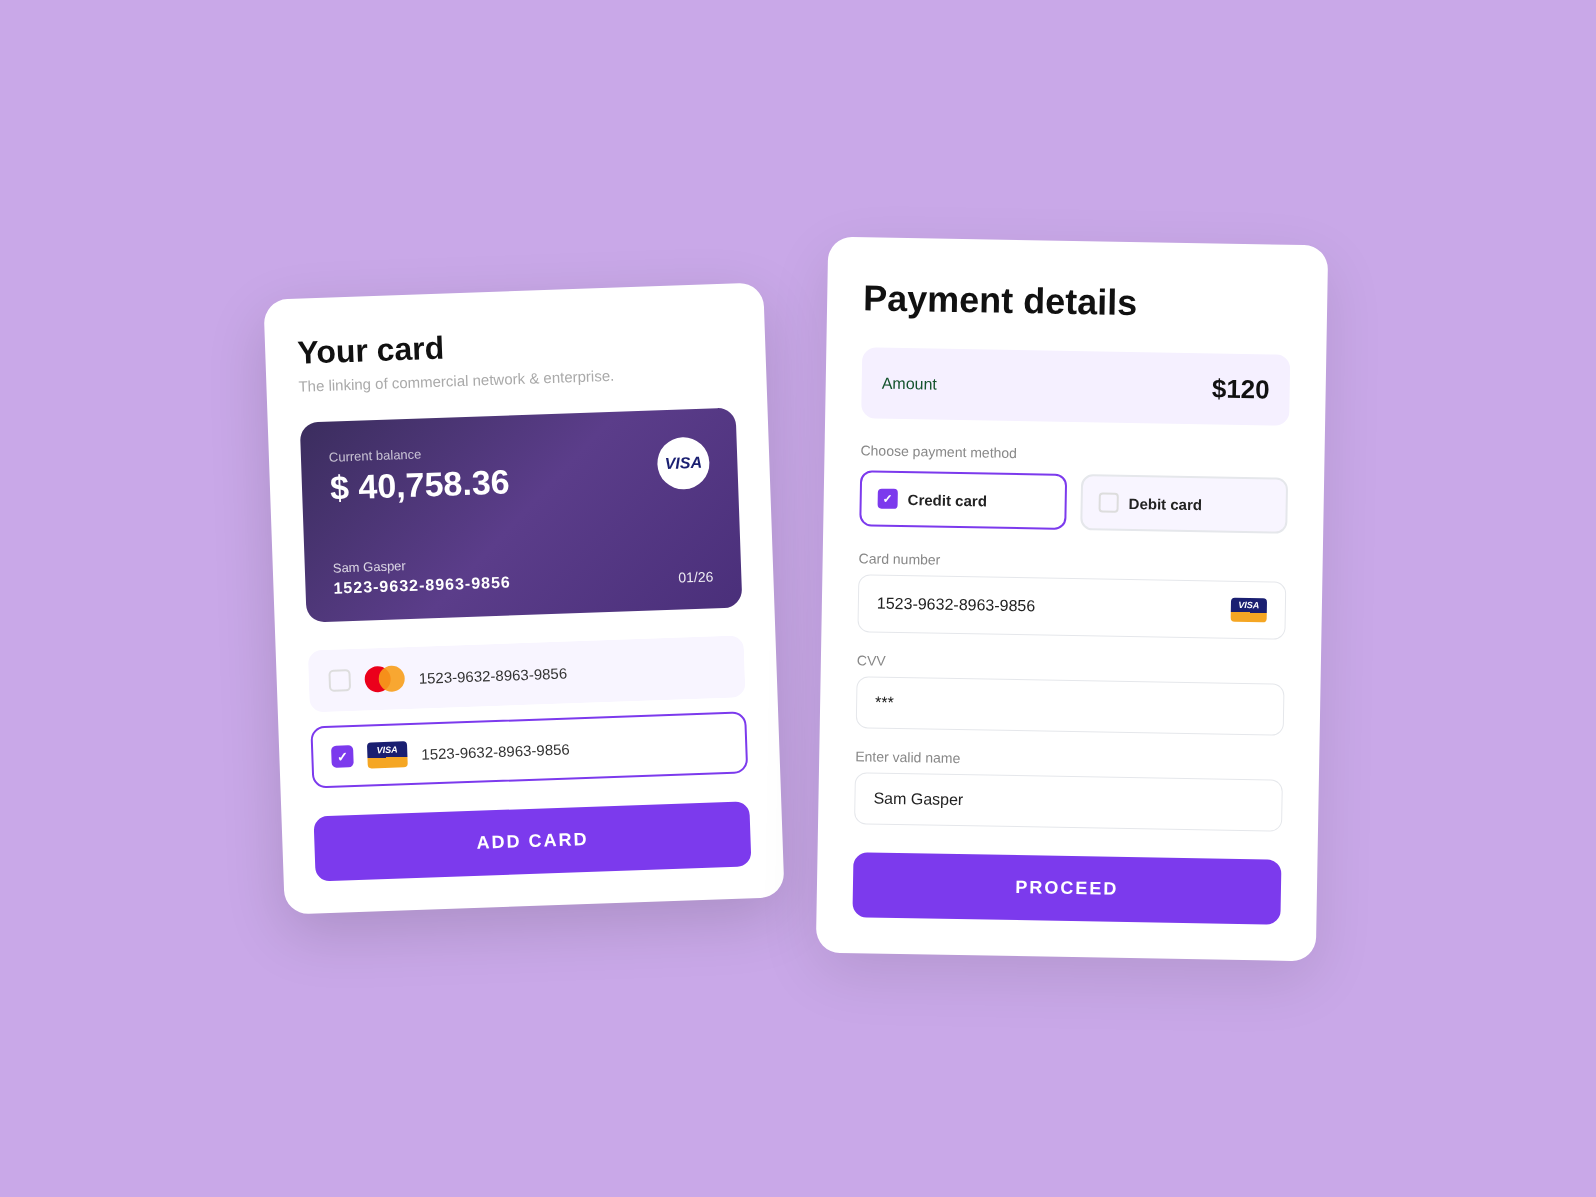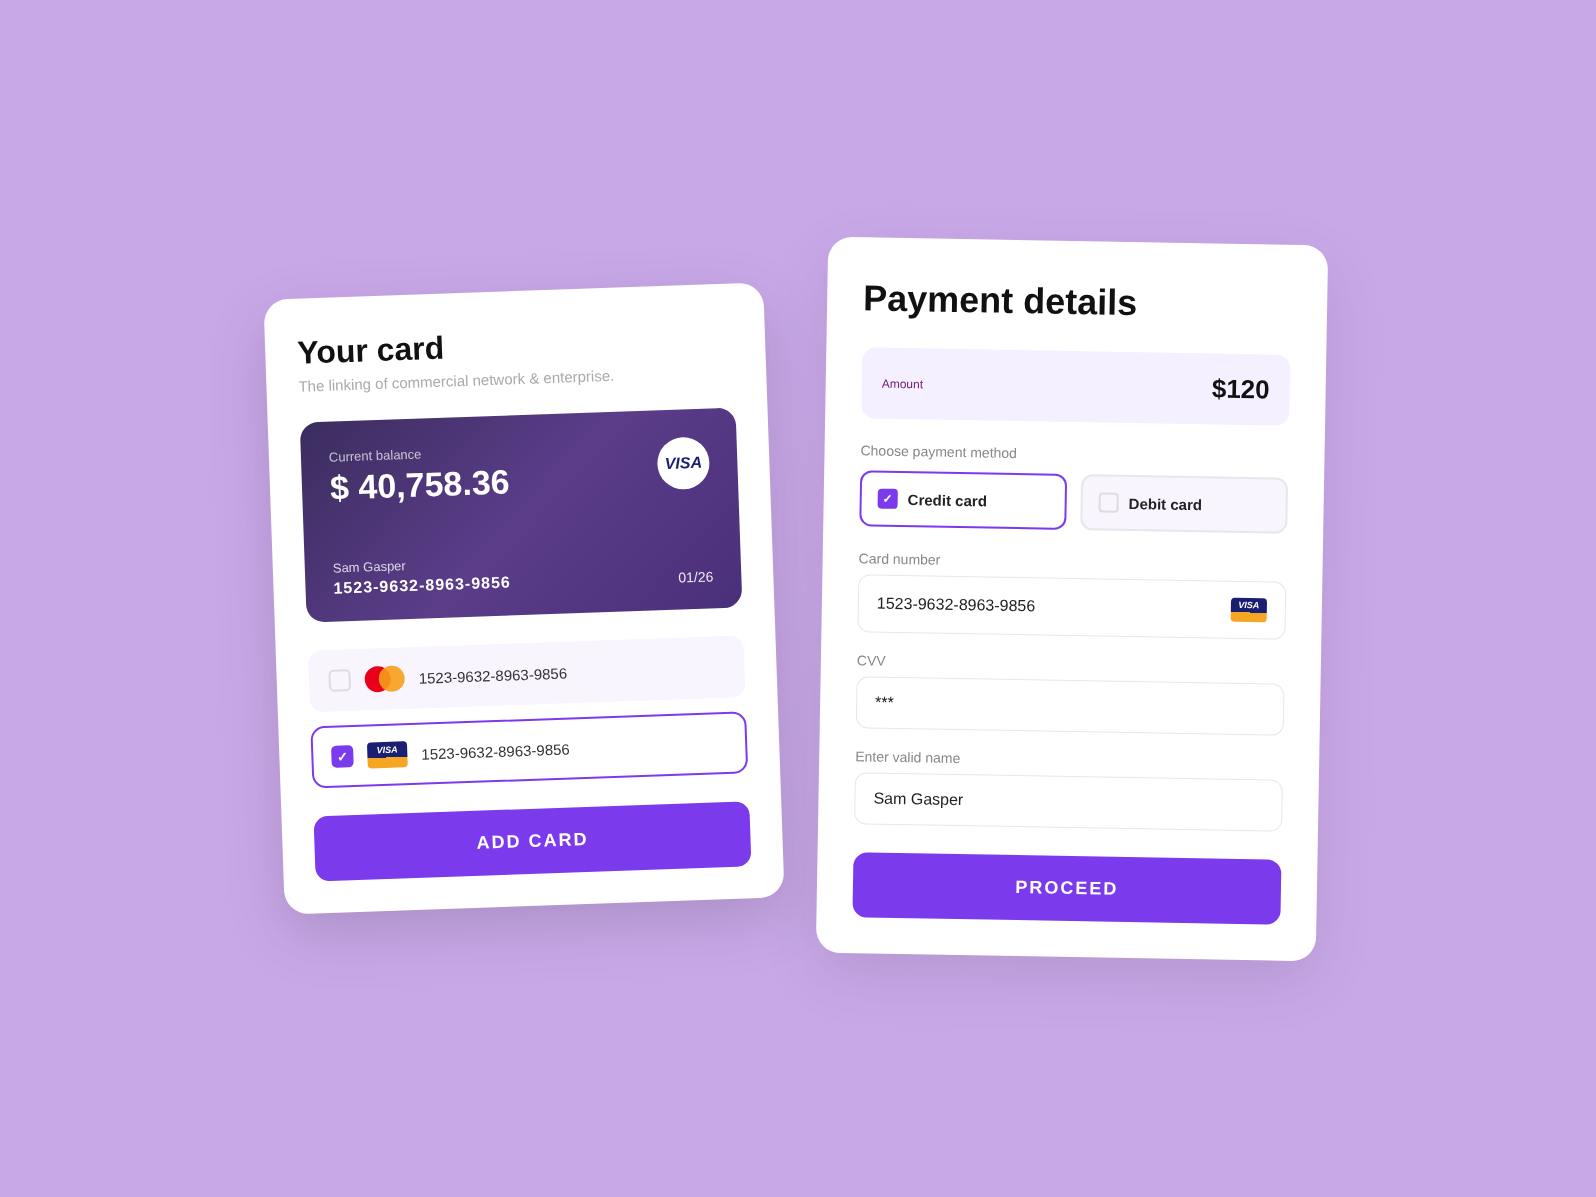--- a/index.html
+++ b/index.html
@@ -242,22 +242,22 @@
       background: #f5f0ff;
       border-radius: 14px;
       padding: 20px 20px;
       display: flex;
       justify-content: space-between;
       align-items: center;
       margin-bottom: 24px;
     }
 
     .amount-label {
-      font-size: 12px;
-      color: #701a75;
+      font-size: 16px;
+      color: #14532d;
     }
 
     .amount-value {
       font-size: 26px;
       font-weight: 800;
       color: #111;
     }
 
     
     .section-label {

